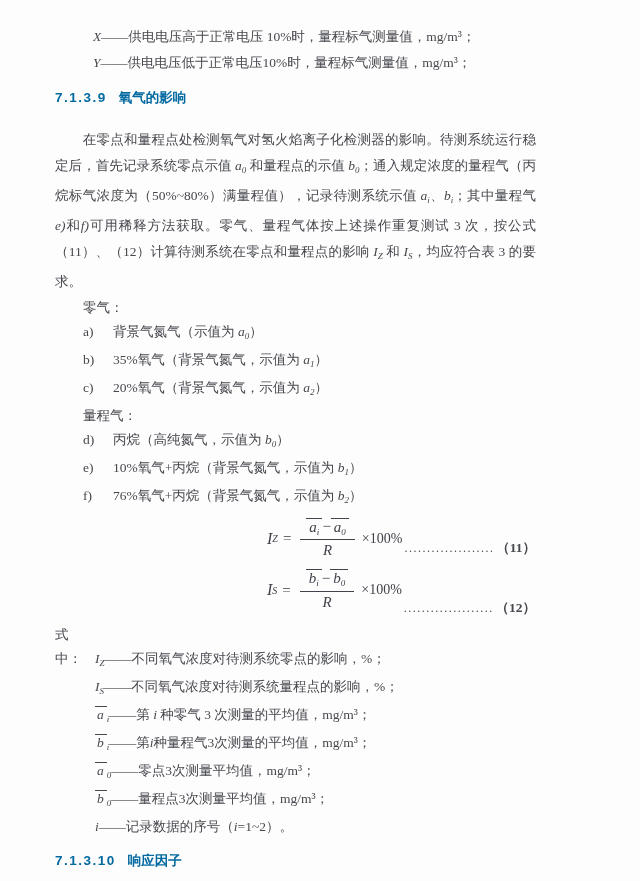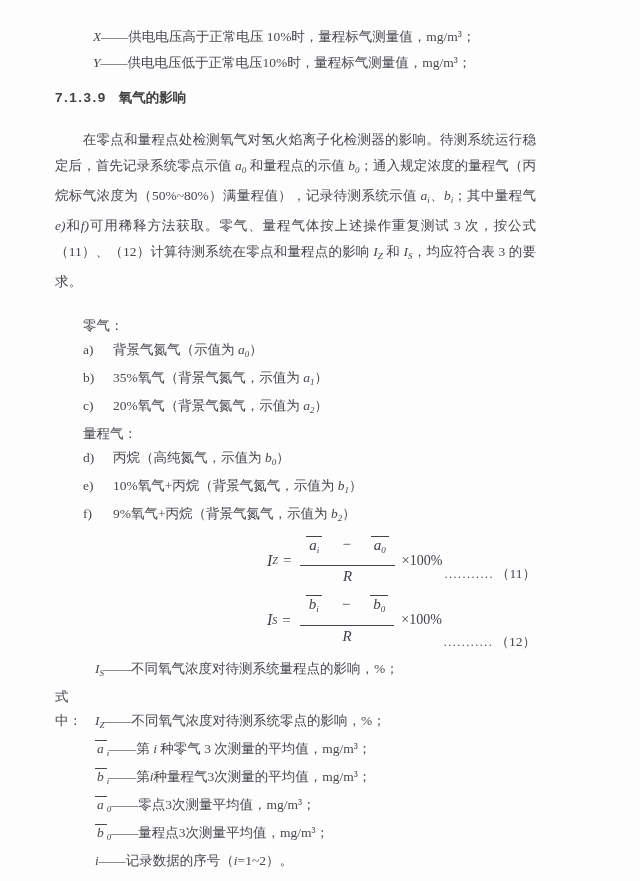--- a/index.html
+++ b/index.html
@@ -24,58 +24,58 @@
   .sg-o { font-family: "Liberation Serif", "DejaVu Serif", serif; font-style: italic;
           display: inline-block; border-top: 1.3px solid #47484e; line-height: 1.05;
           padding: 1px 3px 0 2px; margin-top: 2px; }
   
   .top-defs { padding-left: 38px; }
   .def-line { line-height: 26px; }
   
   .sec-heading {
     margin-top: 9px; line-height: 26px;
     font-family: "Liberation Sans", "DejaVu Sans", sans-serif;
-    font-weight: bold; color: #404040; font-size: 13.5px;
+    font-weight: bold; color: #0369a1; font-size: 13.5px;
   }
   .sec-heading .sec-num { letter-spacing: 1.5px; margin-right: 12px; }
   
   .para {
     margin-top: 16px; line-height: 26px;
     text-align: justify; text-indent: 2.05em;
   }
   
-  .gas-list { margin-top: 19px; }
+  .gas-list { margin-top: 1px; }
   .gas-group-label { line-height: 24px; padding-left: 28px; }
   .gas-item { display: flex; line-height: 24px; padding-left: 28px; }
   .gas-marker { width: 30px; flex: 0 0 30px; }
   
   .eq-row {
     display: flex; align-items: center;
     padding-left: 212px; margin-top: 6px;
   }
   .eq-row.eq12 { align-items: flex-end; margin-top: 10px; }
   .eq-left { display: inline-flex; align-items: center; white-space: nowrap;
              font-size: 15px; color: #41424a; }
   .eq-lhs-base { font-style: italic; font-size: 16px; }
   .eq-lhs-sub { font-style: italic; font-size: 10px; vertical-align: -4px; }
   .eq-sign { margin: 0 5px; }
   .frac { display: inline-flex; flex-direction: column; align-items: center;
           vertical-align: middle; margin: 0 4px; }
-  .frac .num { display: flex; align-items: flex-start; gap: 20px;
-               padding: 0 6px 10px; border-bottom: 1.3px solid #41424a; }
+  .frac .num { display: flex; align-items: flex-start; gap: 0;
+               padding: 0 6px 2px; border-bottom: 1.3px solid #41424a; }
   .frac .den { padding-top: 2px; font-style: italic; font-size: 15px; }
   .bar { display: inline-block; border-top: 1.3px solid #41424a;
          line-height: 1.05; padding: 1px 3px 0; font-style: italic; }
   .bar .b-sub { font-style: italic; font-size: 9px; vertical-align: -3px; }
   .minus { align-self: center; padding-bottom: 2px; }
   .mult { margin-left: 3px; font-size: 14px; }
   .eq-leader { flex: 1 1 auto; overflow: hidden; white-space: nowrap;
                letter-spacing: 1.5px; font-size: 12px; color: #4c4d53;
                margin: 0 4px 0 2px; align-self: flex-end; line-height: 22px; }
-  .eq-num { white-space: nowrap; font-size: 13.5px; line-height: 22px; align-self: flex-end; }
+  .eq-num { white-space: nowrap; font-size: 13.5px; line-height: 22px; align-self: flex-end; font-weight: bold; }
   .eq12 .eq-tail { display: flex; flex: 1 1 auto; align-items: flex-end;
                    transform: translateY(8px); overflow: hidden; }
   
   .where { margin-top: 12px; }
   .where-line { line-height: 24px; padding-left: 40px; display: flow-root; }
   .where-line.first { padding-left: 0; }
   .where-label { display: inline-block; width: 40px; }
 </style>
 </head>
 <body>
@@ -111,21 +111,21 @@
     <div class="gas-item">
       <span class="gas-marker">d)</span>
       <span><span class="sg-r">丙烷（高纯氮气，示值为 </span><span class="sg-i">b</span><span class="sg-s">0</span><span class="sg-r">）</span></span>
     </div>
     <div class="gas-item">
       <span class="gas-marker">e)</span>
       <span><span class="sg-r">10%氧气+丙烷（背景气氮气，示值为 </span><span class="sg-i">b</span><span class="sg-s">1</span><span class="sg-r">）</span></span>
     </div>
     <div class="gas-item">
       <span class="gas-marker">f)</span>
-      <span><span class="sg-r">9%氧气+丙烷（背景气氮气，示值为 </span><span class="sg-i">b</span><span class="sg-s">2</span><span class="sg-r">）</span></span>
+      <span><span class="sg-r">76%氧气+丙烷（背景气氮气，示值为 </span><span class="sg-i">b</span><span class="sg-s">2</span><span class="sg-r">）</span></span>
     </div>
   </div>
 
   <div class="eq-row">
     <span class="eq-left">
       <span class="eq-lhs-base">I</span>
         <span class="eq-lhs-sub">Z</span>
       <span class="eq-sign">=</span>
       <span class="frac">
         <span class="num">
@@ -156,24 +156,24 @@
       </span>
       <span class="mult">×100%</span>
     </span>
     <span class="eq-tail">
       <span class="eq-leader">................................................................................</span>
       <span class="eq-num">（12）</span>
     </span>
   </div>
 
   <div class="where">
-    <div class="where-line"><span class="sg-i">I</span><span class="sg-s">S</span><span class="sg-r">——不同氧气浓度对待测系统量程点的影响，%；</span></div>
     <div class="where-line first">
       <span class="where-label">式中：</span><span><span class="sg-i">I</span><span class="sg-s">Z</span><span class="sg-r">——不同氧气浓度对待测系统零点的影响，%；</span></span>
     </div>
+    <div class="where-line"><span class="sg-i">I</span><span class="sg-s">S</span><span class="sg-r">——不同氧气浓度对待测系统量程点的影响，%；</span></div>
     <div class="where-line"><span class="sg-o">a</span><span class="sg-s">i</span><span class="sg-r">——第 </span><span class="sg-i">i</span><span class="sg-r"> 种零气 3 次测量的平均值，mg/m³；</span></div>
     <div class="where-line"><span class="sg-o">b</span><span class="sg-s">i</span><span class="sg-r">——第</span><span class="sg-i">i</span><span class="sg-r">种量程气3次测量的平均值，mg/m³；</span></div>
     <div class="where-line"><span class="sg-o">a</span><span class="sg-s">0</span><span class="sg-r">——零点3次测量平均值，mg/m³；</span></div>
     <div class="where-line"><span class="sg-o">b</span><span class="sg-s">0</span><span class="sg-r">——量程点3次测量平均值，mg/m³；</span></div>
     <div class="where-line"><span class="sg-i">i</span><span class="sg-r">——记录数据的序号（</span><span class="sg-i">i</span><span class="sg-r">=1~2）。</span></div>
   </div>
 
   <div class="sec-heading">
     <span class="sec-num">7.1.3.10</span><span>响应因子</span>
   </div>

